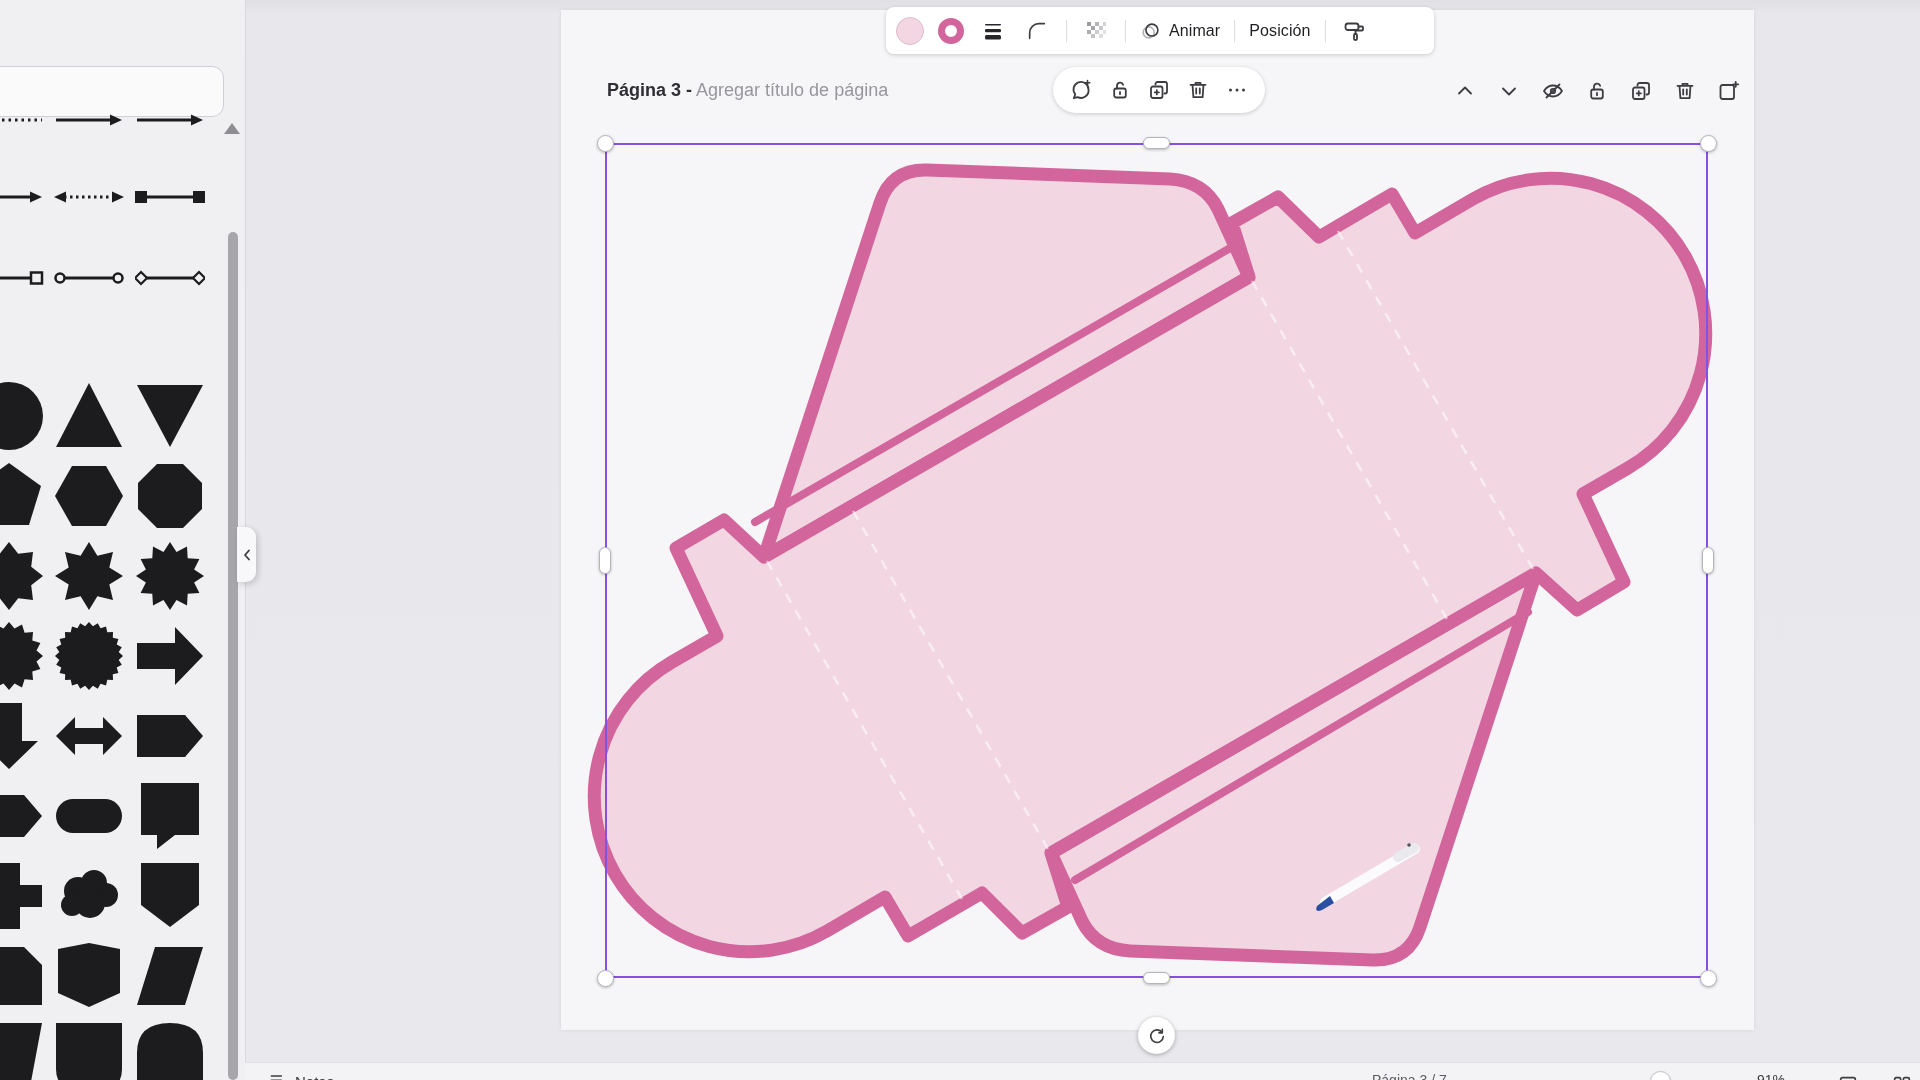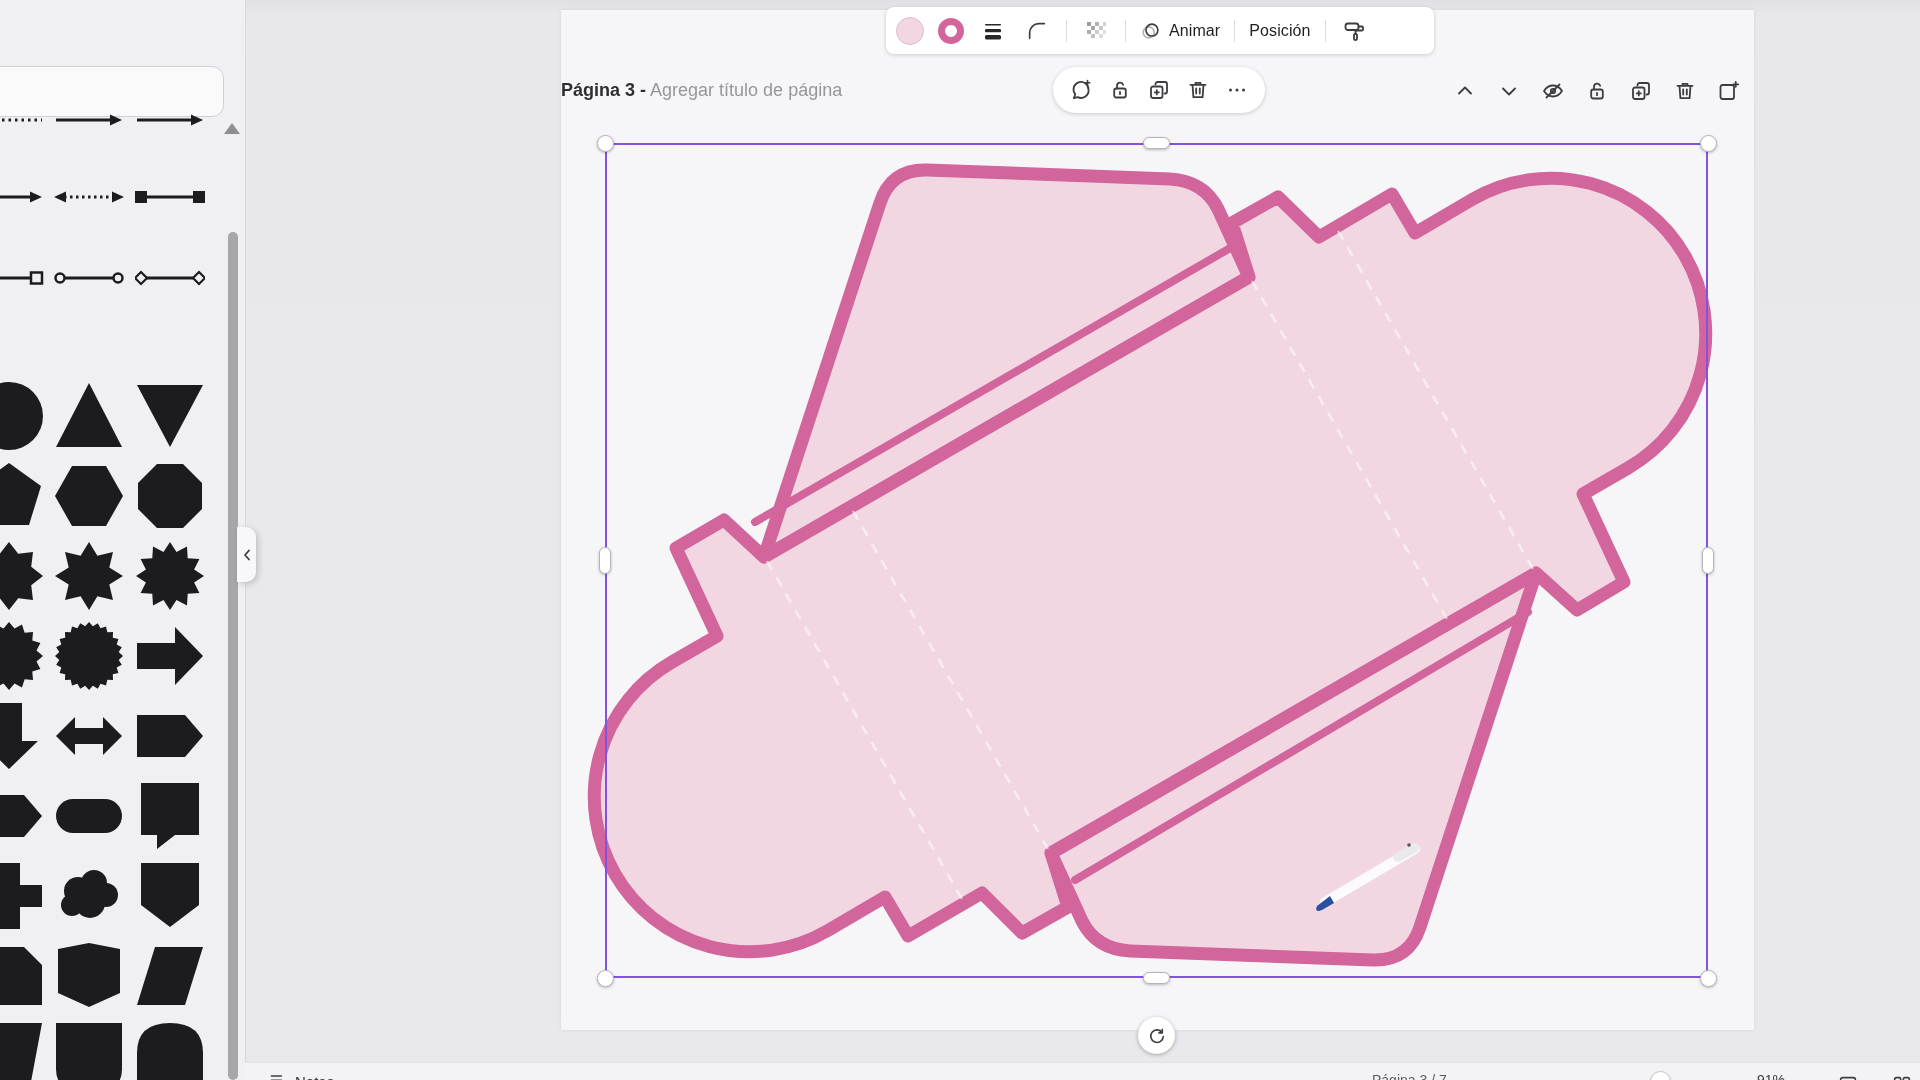--- a/index.html
+++ b/index.html
@@ -35,21 +35,21 @@
 
   
   #toolbar{left:886px;top:7px;width:548px;height:47px;background:#fff;border-radius:8px;box-shadow:0 1px 4px rgba(0,0,0,.18);display:flex;align-items:center;padding:0 10px;box-sizing:border-box;gap:14px;}
   .tb-divider{width:1px;height:22px;background:#dcdce1;}
   #fill-swatch{width:26px;height:26px;border-radius:50%;background:var(--pink-fill);border:1px solid #ddbbcd;}
   #border-swatch{width:26px;height:26px;border-radius:50%;border:7.5px solid var(--pink-stroke);box-sizing:border-box;background:#fff;}
   .tb-btn{display:flex;align-items:center;gap:7px;cursor:default;}
   .tb-label{font-size:16px;color:#1f1f24;font-weight:500;letter-spacing:.1px;}
 
   
-  #page-title{left:561px;top:80px;font-size:18px;color:#3a3a3f;}
+  #page-title{left:561px;top:80px;font-size:18px;color:#3a3a3f;padding-left:46px;}
   #page-title b{font-weight:700;color:#2e2e33;}
   #page-title span.ph{color:#96969c;font-weight:400;}
   #floating-actions{left:1053px;top:67px;height:46px;width:212px;background:#fff;border-radius:23px;box-shadow:0 1px 4px rgba(0,0,0,.18);display:flex;align-items:center;justify-content:center;gap:9px;}
   .icon-btn{width:30px;height:30px;display:flex;align-items:center;justify-content:center;border-radius:6px;}
   #page-actions{left:1450px;top:76px;display:flex;gap:14px;align-items:center;}
 
   
   #bottom-bar{left:245px;top:1062px;width:1675px;height:40px;background:#f3f3f5;border-top:1px solid #e2e2e6;display:flex;align-items:center;}
   #notes-btn{position:absolute;left:23px;top:8px;display:flex;align-items:center;gap:7px;font-size:15px;color:#3c3c41;font-weight:500;}
   #page-indicator{position:absolute;left:1127px;top:9px;font-size:14px;color:#5a5a60;}

